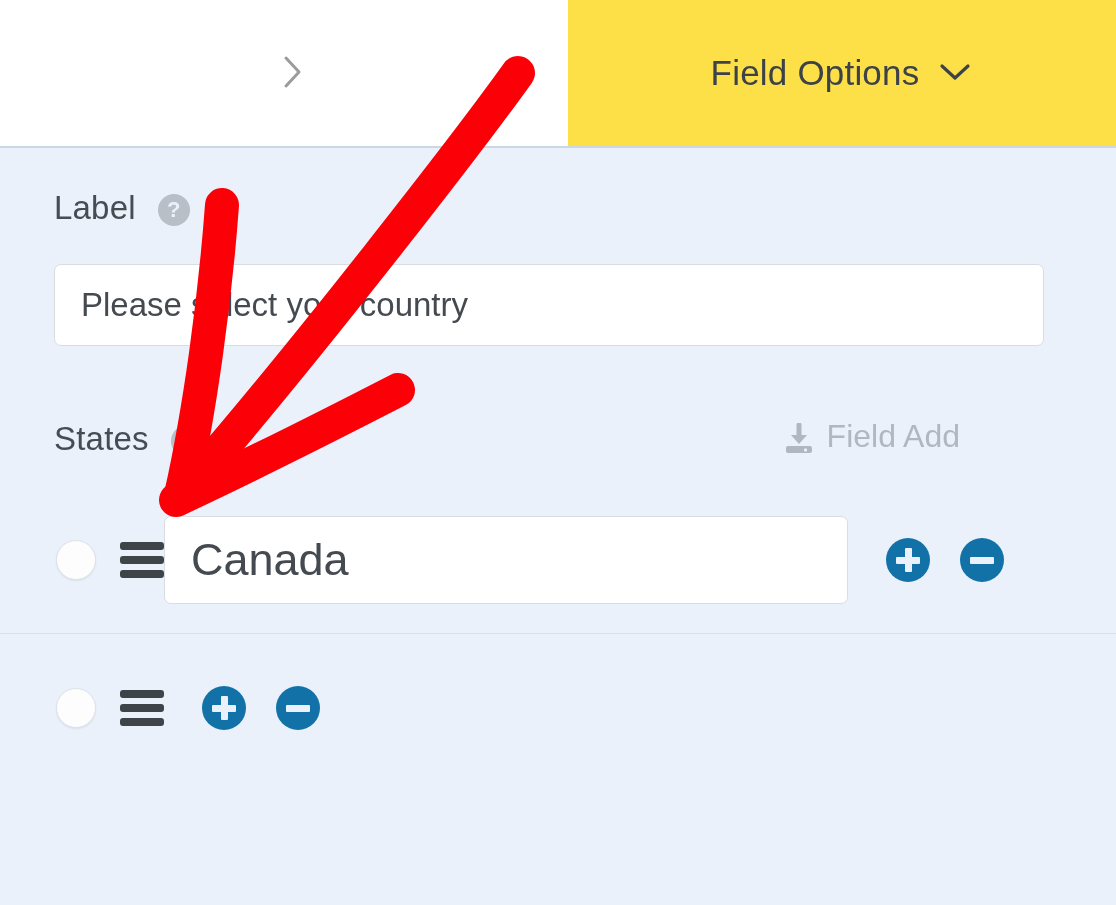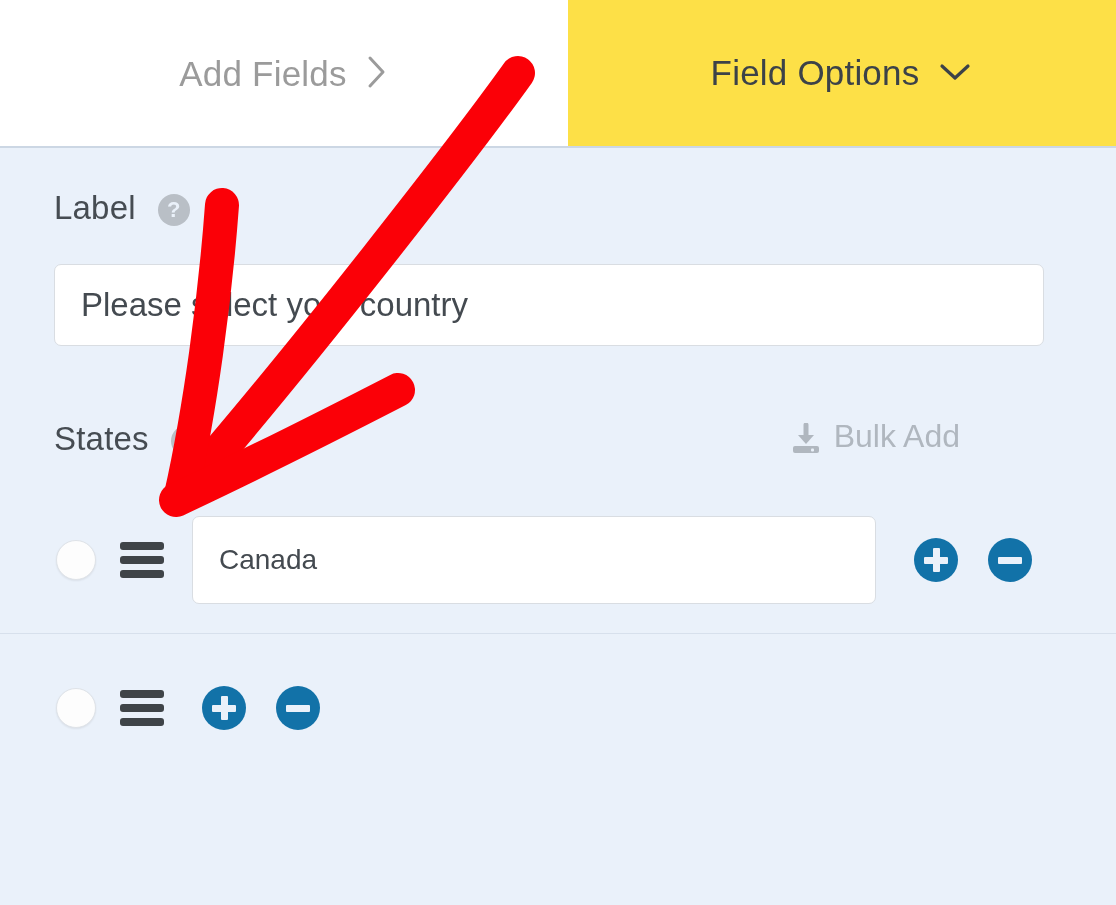--- a/index.html
+++ b/index.html
@@ -177,28 +177,27 @@
     cursor: grab;
   }
   .drag-handle span {
     display: block;
     height: 8px;
     border-radius: 3px;
     background: #3f4448;
   }
 
   .choice-input {
-    margin-left: 28px;
     width: 684px;
     height: 88px;
     box-sizing: border-box;
     background: #ffffff;
     border: 1px solid #d9dde2;
     border-radius: 7px;
-    font-size: 28px;
+    font-size: 45px;
     color: #444a50;
     padding: 0 26px;
     font-family: "Liberation Sans", sans-serif;
     outline: none;
     flex: 0 0 auto;
   }
 
   .row-btns {
     margin-left: 38px;
     display: flex;
@@ -238,21 +237,20 @@
   }
 </style>
 </head>
 <body>
 
 <div id="app">
 
   <div class="tabbar">
 
     <div class="tab tab-add">
-      <span class="tab-label">Add Fields</span>
       <span class="chev">
         <svg width="24" height="34" viewBox="0 0 24 34">
           <path d="M5 3 L18 17 L5 31" fill="none" stroke="#9b9b9b" stroke-width="3" stroke-linecap="round" stroke-linejoin="round"></path>
         </svg>
       </span>
     </div>
 
     <div class="tab tab-options">
       <span class="tab-label">Field Options</span>
       <span class="chev">
@@ -280,21 +278,21 @@
 
     <div class="bulk-add">
       <span class="bulk-icon">
         <svg width="32" height="32" viewBox="0 0 32 32">
           <path d="M16 2 L16 16" stroke="#b0b7bf" stroke-width="5" stroke-linecap="round"></path>
           <path d="M8 12 L16 21 L24 12 Z" fill="#b0b7bf"></path>
           <rect x="3" y="23" width="26" height="7" rx="2" fill="#b0b7bf"></rect>
           <rect x="21" y="25.5" width="3" height="3" rx="1" fill="#eaf1fa"></rect>
         </svg>
       </span>
-      <span>Bulk Add</span>
+      <span>Field Add</span>
     </div>
 
     <div class="choices">
 
       <div class="choice-row">
         <div class="radio-dot"></div>
         <div class="drag-handle">
           <span></span>
             <span></span>
             <span></span>

